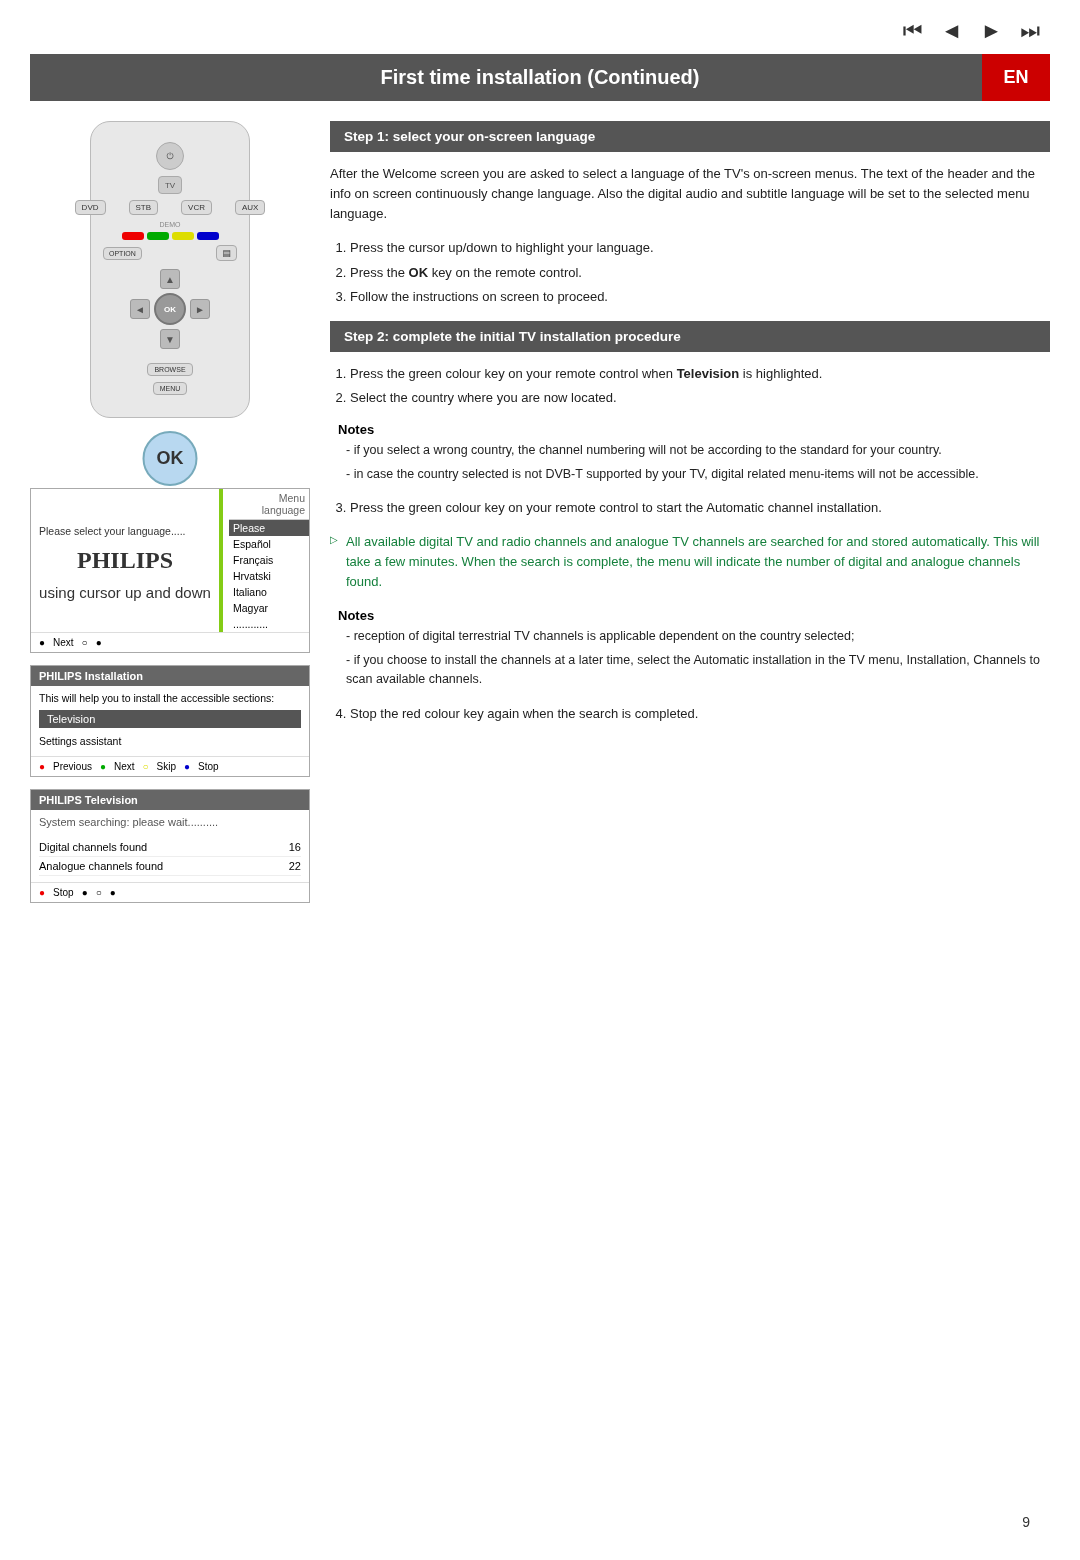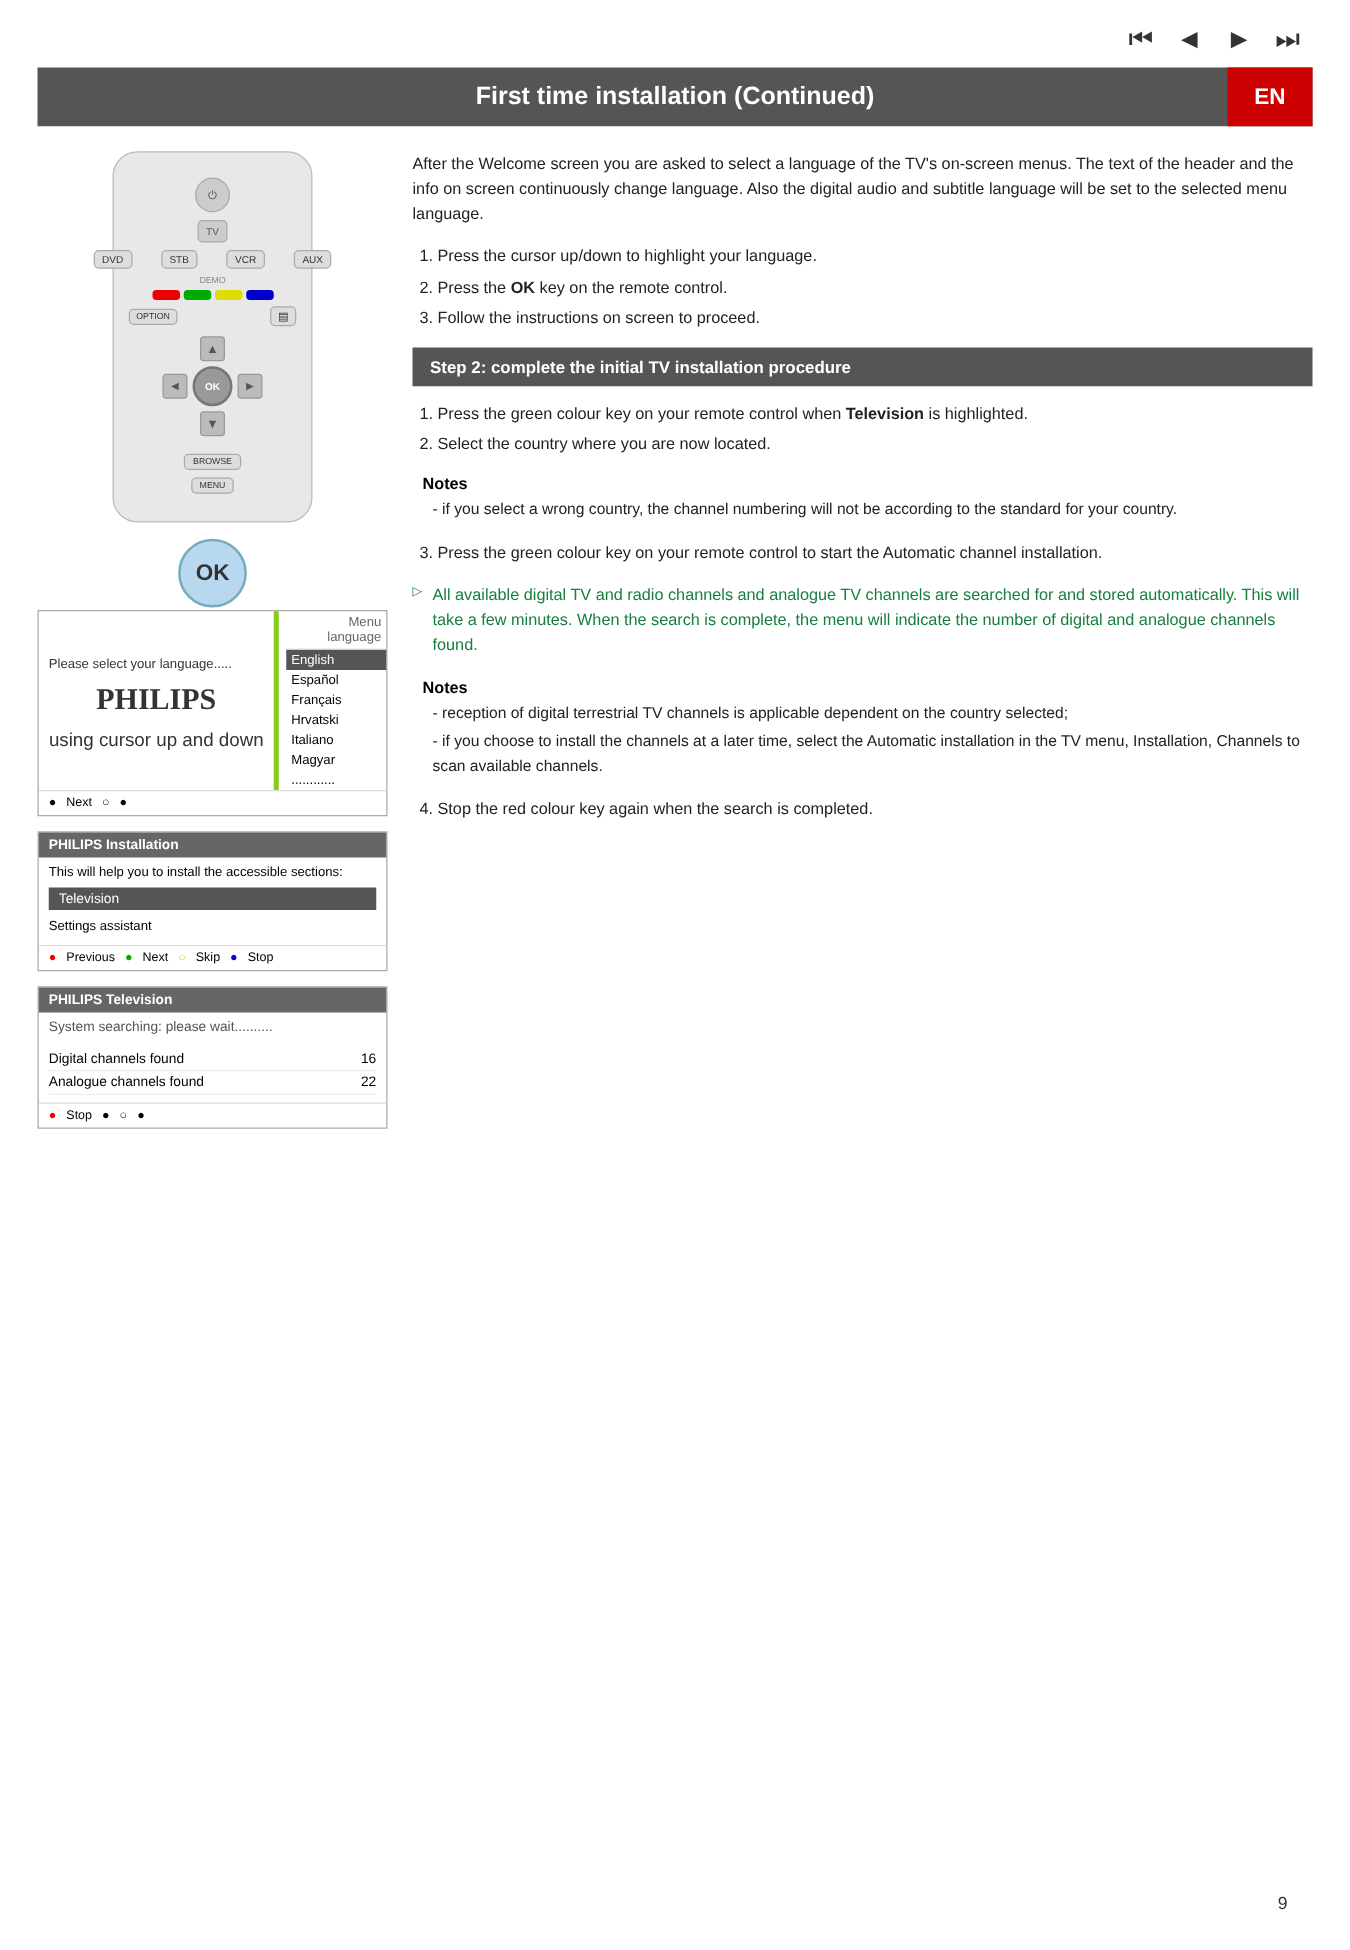--- a/index.html
+++ b/index.html
@@ -406,21 +406,21 @@
     <div class="screen-box" style="margin-top: 30px;">
       <div class="screen-body" style="display:flex; padding:0;">
         <div class="screen-table-left" style="padding:8px;margin-top:28px;">
           <div style="font-size:10.5px; color:#333; margin-bottom:6px;">Please select your language.....</div>
           <div style="font-size:24px; font-weight:bold; color:#333; font-family:serif; text-align:center; padding: 4px 0;">PHILIPS</div>
           <div style="font-size:15px; color:#333; margin-top:6px;text-align:center;">using cursor up and down</div>
         </div>
         <div class="screen-table-right">
           <div class="col-header">Menu language</div>
           <div>
-            <div class="lang-item selected">English</div>
+            <div class="lang-item selected">Please</div>
             <div class="lang-item">Español</div>
             <div class="lang-item">Français</div>
             <div class="lang-item">Hrvatski</div>
             <div class="lang-item">Italiano</div>
             <div class="lang-item">Magyar</div>
             <div class="lang-item">............</div>
           </div>
         </div>
       </div>
       <div class="screen-footer">
@@ -468,40 +468,42 @@
         <span style="font-size:10px;">Stop</span>
         <span>●</span>
         <span>○</span>
         <span>●</span>
       </div>
     </div>
   </div>
 
   <div class="right-col">
 
+    <div class="step-header">Step 1: select your on-screen language</div>
     <p class="body-text">After the Welcome screen you are asked to select a language of the TV's on-screen menus. The text of the header and the info on screen continuously change language. Also the digital audio and subtitle language will be set to the selected menu language.</p>
 
     <ol class="numbered-list">
       <li>Press the cursor up/down to highlight your language.</li>
       <li>Press the <b>OK</b> key on the remote control.</li>
       <li>Follow the instructions on screen to proceed.</li>
     </ol>
 
     <div class="step-header">Step 2: complete the initial TV installation procedure</div>
 
     <ol class="numbered-list">
       <li>
         Press the green colour key on your remote control when <b>Television</b> is highlighted.
       </li>
       <li>Select the country where you are now located.</li>
     </ol>
 
     <div class="notes-box">
       <div class="notes-title">Notes</div>
       <div class="notes-item">- if you select a wrong country, the channel numbering will not be according to the standard for your country.</div>
+      <div class="notes-item">- in case the country selected is not DVB-T supported by your TV,  digital related menu-items will not be accessible.</div>
     </div>
 
     <ol class="numbered-list" start="3">
       <li>Press the green colour key on your remote control to start the Automatic channel installation.</li>
     </ol>
 
     <div class="bullet-point">All available digital TV and radio channels and analogue TV channels  are searched for and stored automatically. This will take a few minutes. When the search is complete, the menu will indicate the number of digital and analogue channels found.</div>
 
     <div class="notes-box">
       <div class="notes-title">Notes</div>

